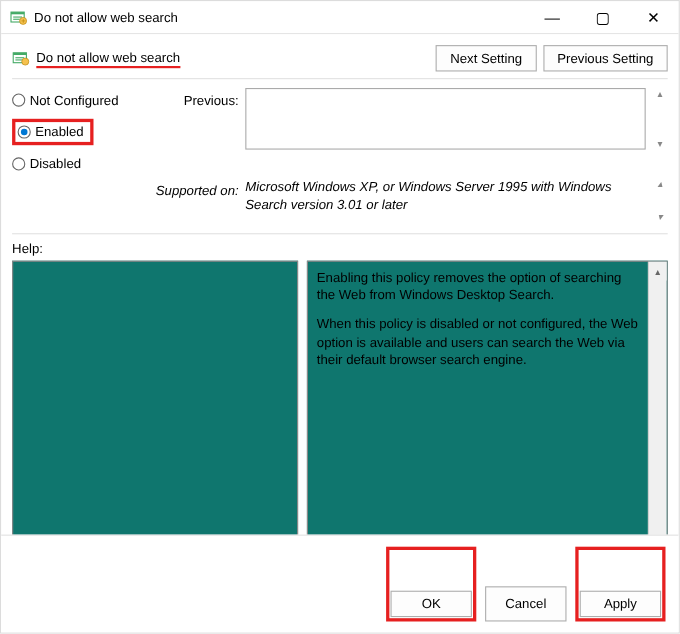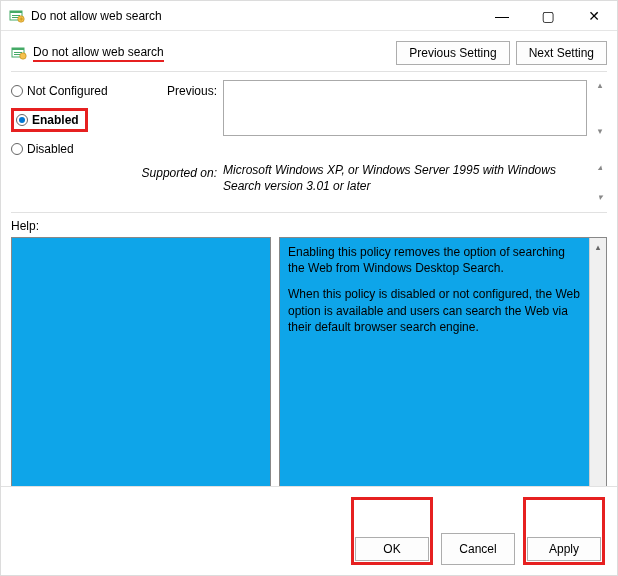--- a/index.html
+++ b/index.html
@@ -66,21 +66,20 @@
     padding: 0 10px;
     align-items: start;
   }
   .radios { display: flex; flex-direction: column; gap: 10px; padding-top: 4px; }
   .radio-row { display: flex; align-items: center; gap: 4px; }
   .enabled-box {
     border: 3px solid var(--red);
     padding: 2px 6px 2px 2px;
     display: inline-flex; align-items: center; gap: 4px;
     width: fit-content;
-    font-weight: bold;
   }
   .label-col { text-align: right; padding-top: 4px; font-size: 12px; }
   .comment-box {
     border: 1px solid #aaa; background: #fff; height: 56px;
   }
   .scroll-ind {
     display: flex; flex-direction: column; align-items: center; justify-content: space-between;
     height: 56px; color: #888; font-size: 9px;
   }
   .supported-row {
@@ -105,21 +104,21 @@
   .labels-row .opt { width: 260px; }
   .labels-row .hlp { flex: 1; }
 
   
   .lower {
     display: flex; gap: 8px; padding: 0 10px;
     height: 278px;
   }
   .pane {
     border: 1px solid #888;
-    background: #0ea5e9;
+    background: #0f766e;
     position: relative;
   }
   .pane.options { width: 260px; }
   .pane.help { flex: 1; display: flex; }
   .help-content {
     flex: 1; padding: 6px 8px; font-size: 12px; line-height: 1.35;
     overflow: hidden;
   }
   .help-content p { margin: 0 0 10px 0; }
   .fake-scroll {
@@ -183,22 +182,22 @@
         <rect x="1" y="3" width="12" height="9" fill="#fff" stroke="#4a6" stroke-width="1"></rect>
         <rect x="1" y="3" width="12" height="2" fill="#4a6"></rect>
         <rect x="3" y="7" width="8" height="1" fill="#4a6"></rect>
         <rect x="3" y="9" width="6" height="1" fill="#4a6"></rect>
         <circle cx="12" cy="11" r="3.2" fill="#f5c14e" stroke="#b8860b" stroke-width="0.6"></circle>
       </svg>
     </span>
     <span class="header-title">Do not allow web search</span>
   </div>
   <div class="header-buttons">
+    <button class="win-btn">Next Setting</button>
     <button class="win-btn">Previous Setting</button>
-    <button class="win-btn">Next Setting</button>
   </div>
 </div>
 
 <div class="hr"></div>
 
 <div class="mid">
   <div class="radios">
     <label class="radio-row">
       <span class="radio-visual"></span>
       <span>Not Configured</span>

